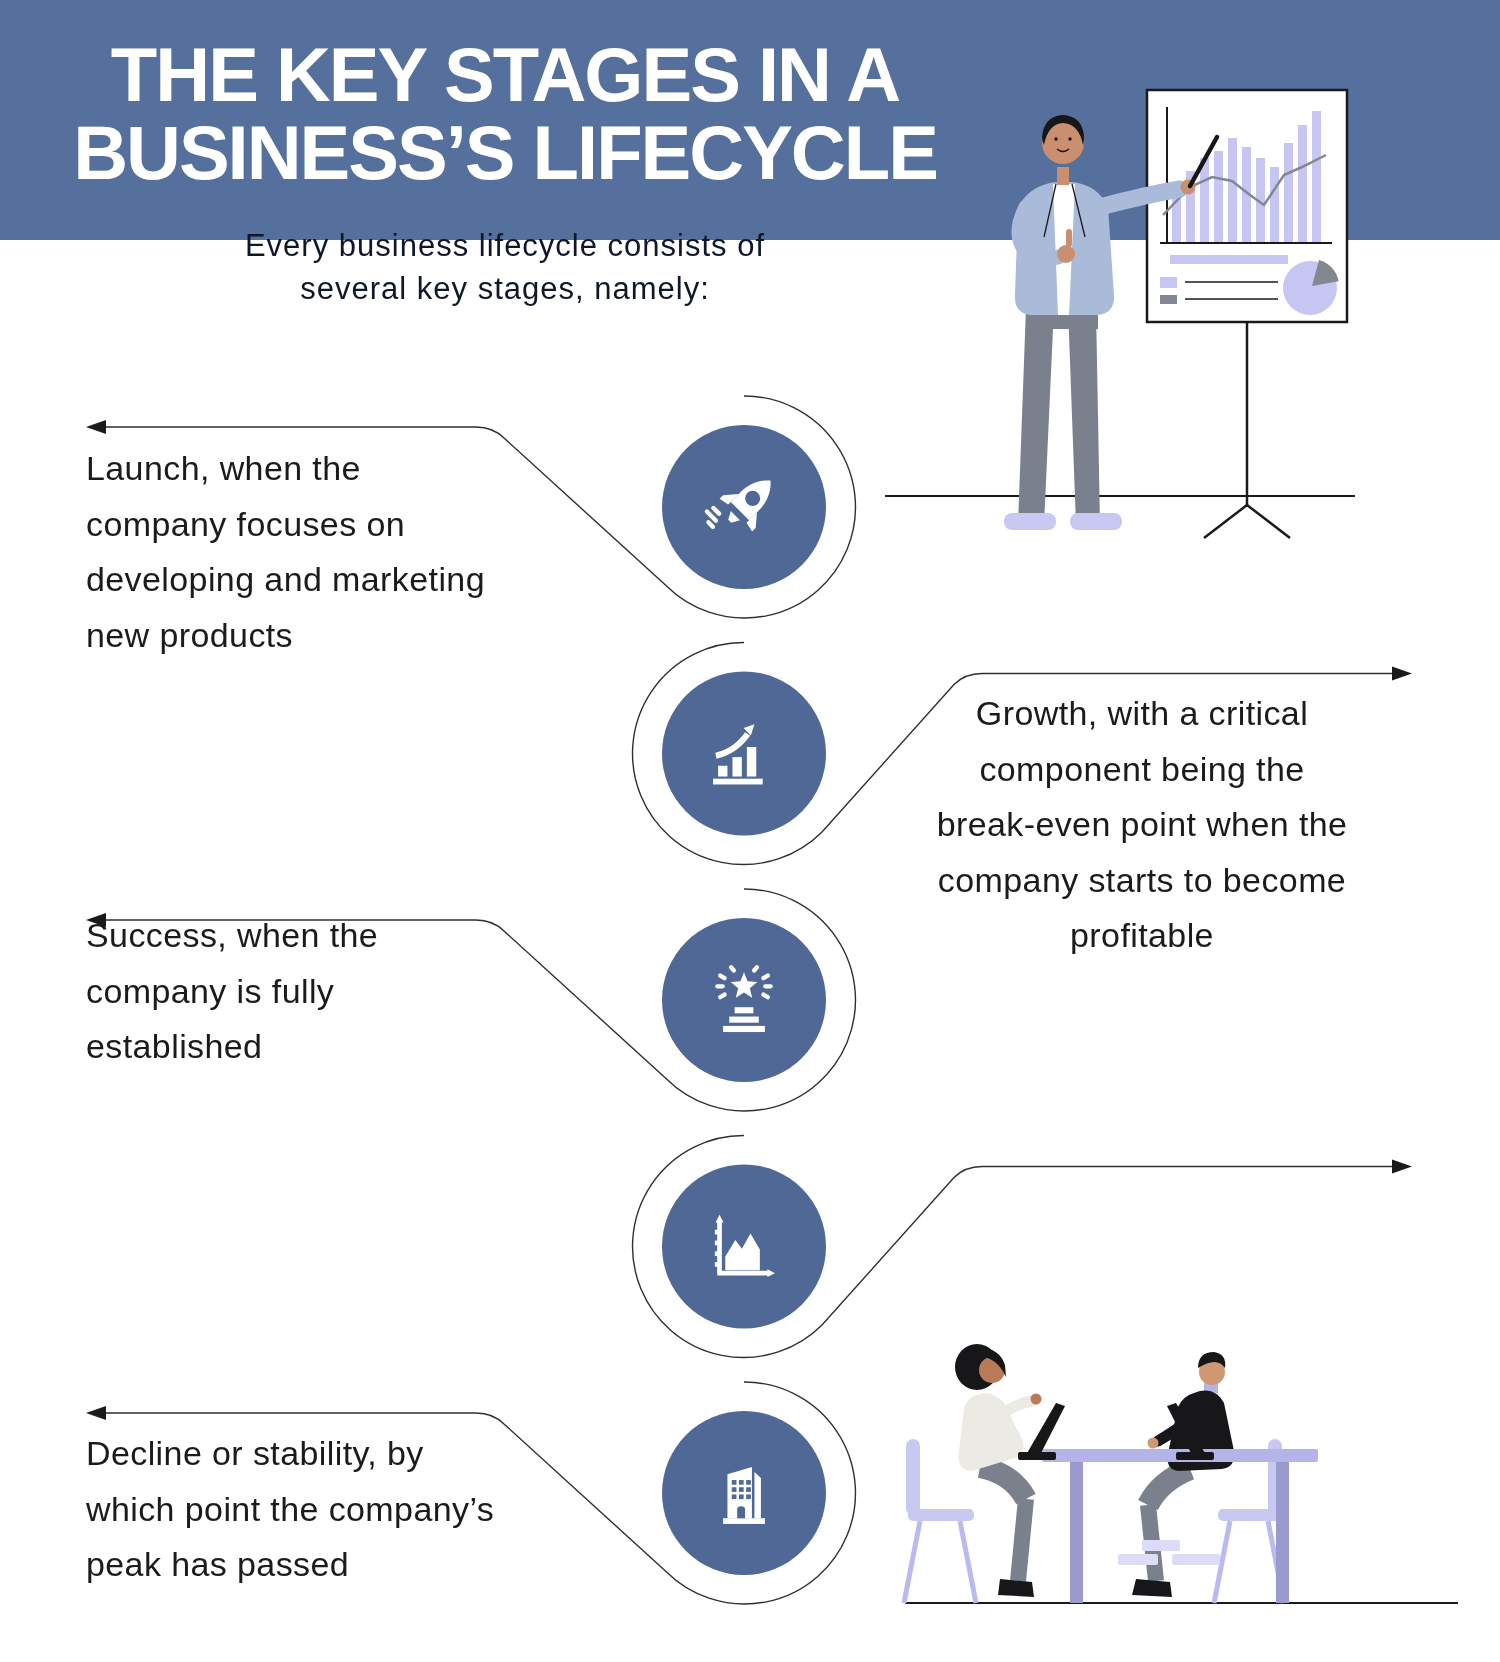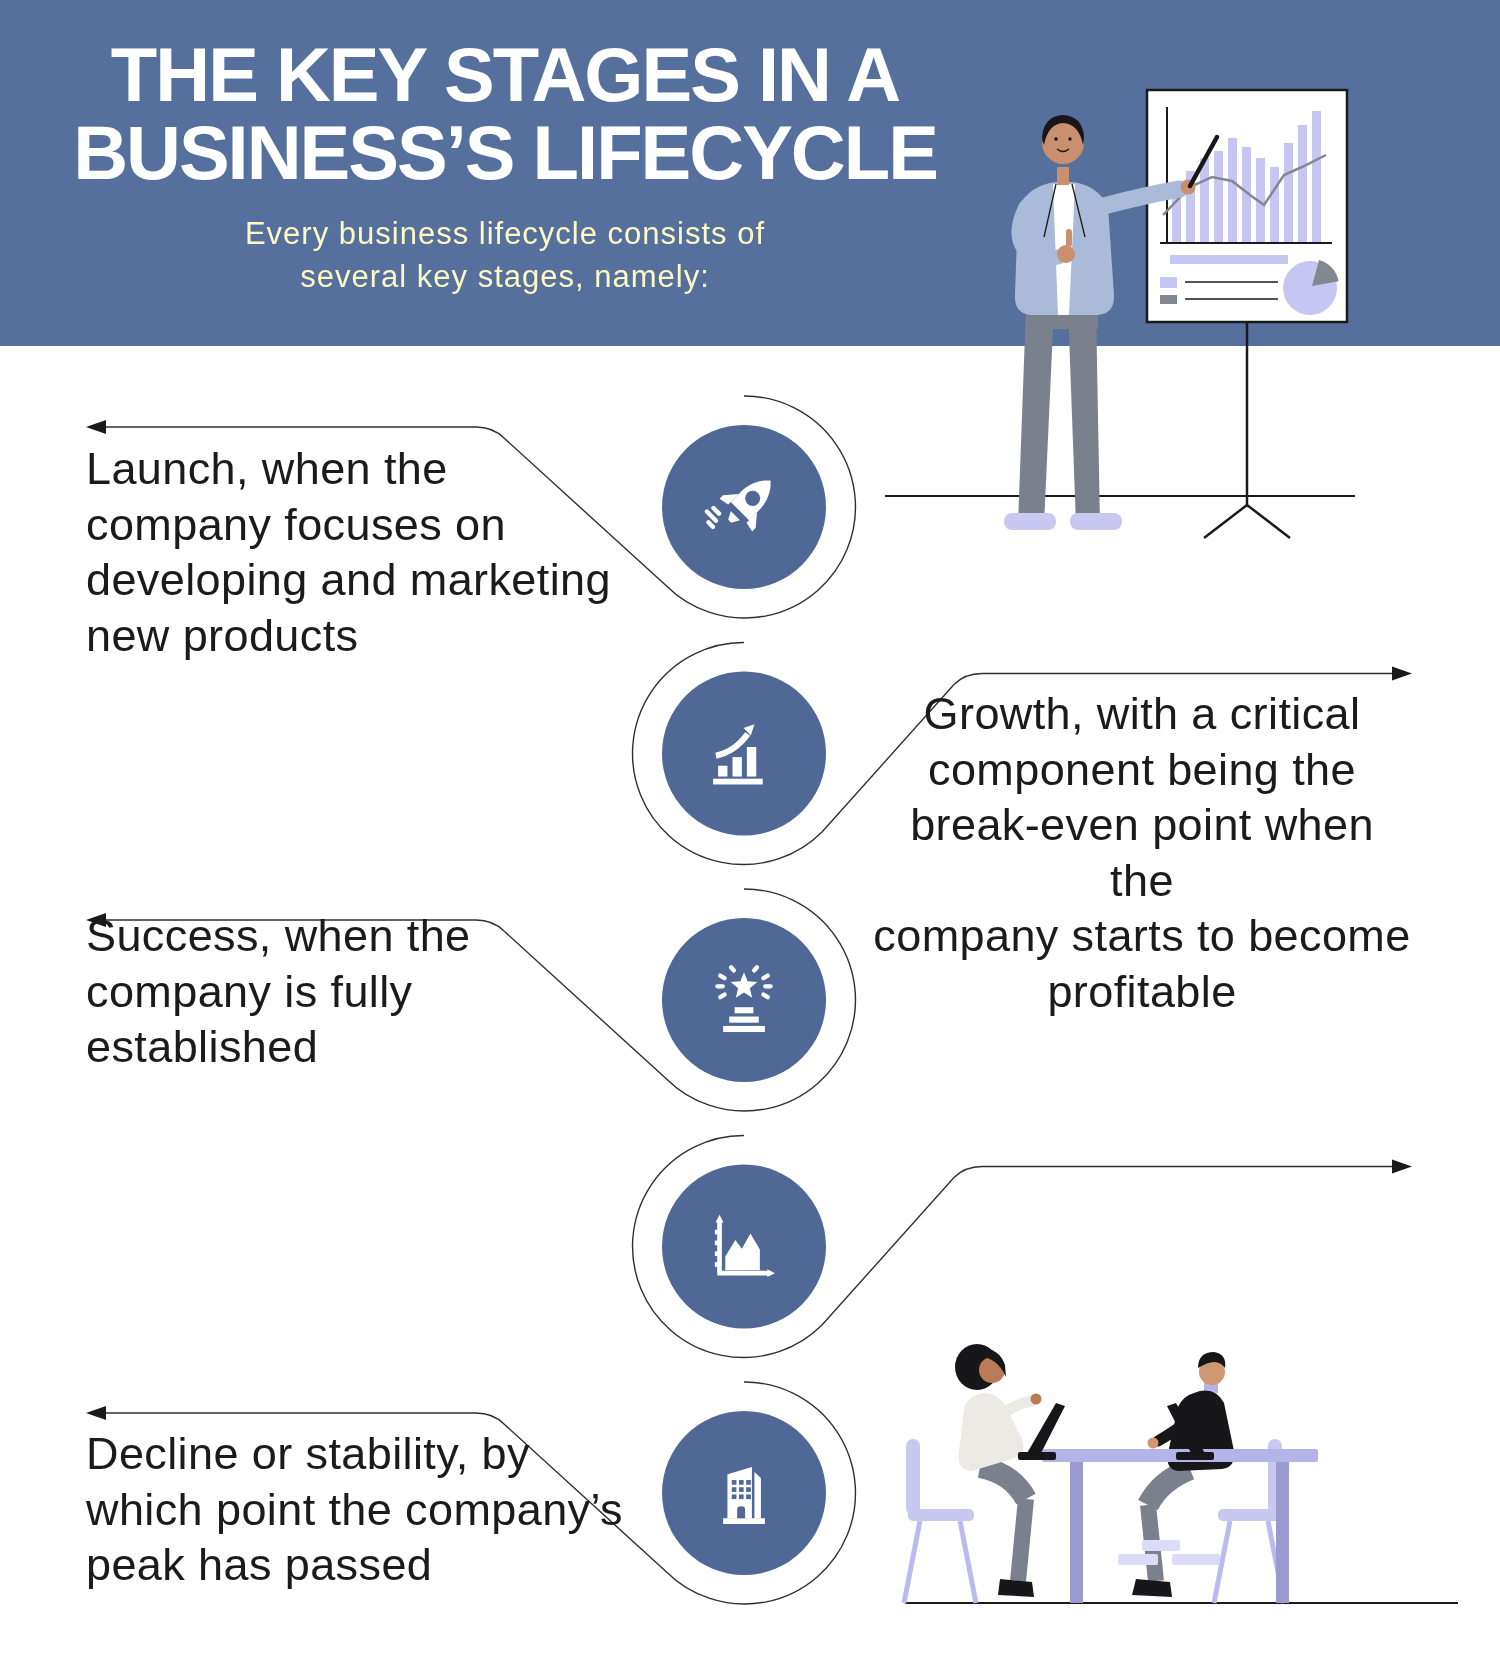--- a/index.html
+++ b/index.html
@@ -2,33 +2,33 @@
 <html><head>
 <meta charset="utf-8">
 <style>
   html,body{margin:0;padding:0;background:#ffffff;}
   .canvas{
     position:relative;width:1500px;height:1662px;overflow:hidden;
     font-family:"Liberation Sans",sans-serif;background:#ffffff;
   }
   .pre{white-space:pre-line;}
   
-  .header{position:absolute;left:0;top:0;width:1500px;height:346px;background:#55709d;}
+  .header{position:absolute;left:0;top:0;width:1500px;height:240px;background:#55709d;}
   .title{
     position:absolute;left:25px;top:36px;width:960px;margin:0;
     text-align:center;color:#ffffff;font-size:76px;line-height:78px;
     font-weight:700;letter-spacing:-2px;
   }
   .subtitle{
-    position:absolute;left:25px;top:212px;width:960px;
-    text-align:center;color:#fef9c3;font-size:31px;line-height:43px;letter-spacing:1px;
+    position:absolute;left:25px;top:224px;width:960px;
+    text-align:center;color:#0f172a;font-size:31px;line-height:43px;letter-spacing:1px;
   }
   
   .stage-text{
-    position:absolute;color:#1b1b1b;font-size:45px;line-height:55.5px;letter-spacing:.4px;
+    position:absolute;color:#1b1b1b;font-size:34px;line-height:55.5px;letter-spacing:.4px;
   }
   .stage-text.left{left:86px;text-align:left;width:540px;}
   .stage-text.right{right:88px;text-align:center;width:540px;}
   
   .layer{position:absolute;pointer-events:none;}
   .conn{fill:none;stroke:#2f2f2f;stroke-width:1.4px;}
   .ahead{fill:#1a1a1a;}
   .bubble{fill:#4f6896;}
   .ic{fill:#ffffff;}
   .ic-stroke{stroke:#ffffff;fill:none;}

